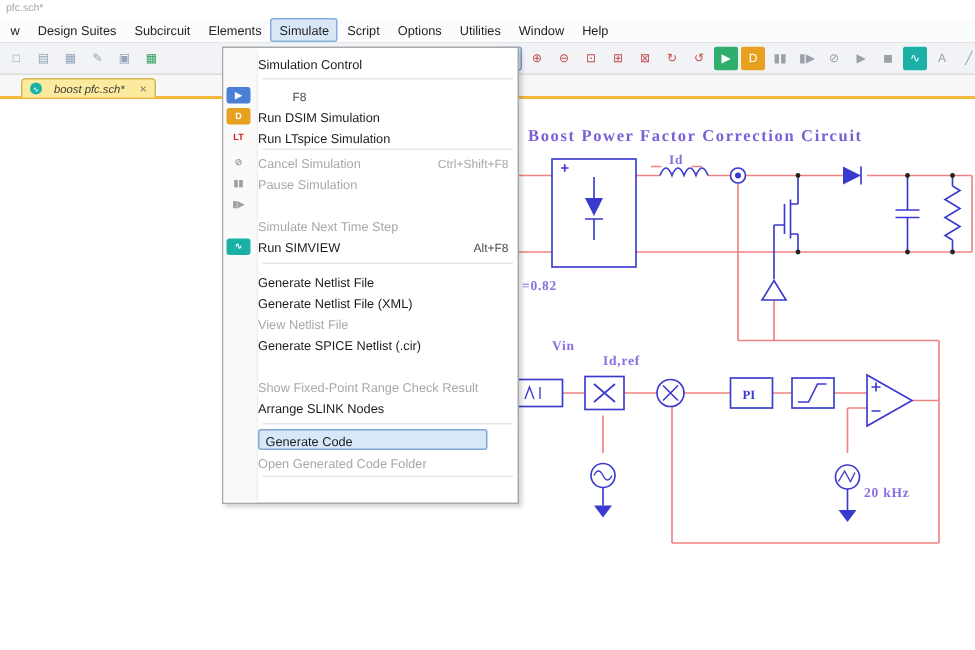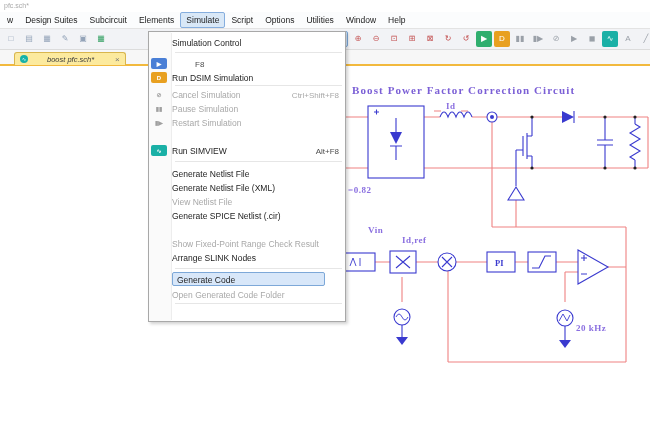--- a/index.html
+++ b/index.html
@@ -18,21 +18,21 @@
            border-bottom:1px solid #dcdcdc;box-sizing:border-box;}
   .tb-group{position:absolute;top:2px;display:flex;}
   #toolbar-left{left:3px;}
   #toolbar-right{left:332px;}
   .tb-icon{width:14px;height:14px;margin-right:2px;border:1px solid transparent;border-radius:2px;
            display:flex;align-items:center;justify-content:center;font-size:8px;line-height:1;flex:none;}
   .tb-icon.pressed{border:1px solid #7aa7d8;}
   
   .tabbar{position:absolute;left:0;top:50px;width:650px;height:16px;background:#f7f7f7;
           border-bottom:2px solid #f2b93d;box-sizing:border-box;}
-  .tab{position:absolute;left:14px;top:2px;height:12px;display:inline-flex;align-items:center;gap:19px;
+  .tab{position:absolute;left:14px;top:2px;height:12px;display:inline-flex;align-items:center;gap:8px;
        background:#fcea9e;border:1px solid #d8b64e;border-bottom:none;border-radius:3px 3px 0 0;padding:0 5px;}
   .tab-icon{width:8px;height:8px;border-radius:50%;background:#17b2a8;color:#fff;font-size:5px;
             display:flex;align-items:center;justify-content:center;flex:none;}
   .tab-label{font-size:7.5px;font-style:italic;color:#3a3a3a;white-space:nowrap;}
   .tab-close{font-size:8px;color:#777;margin-left:2px;}
   
   .canvas{position:absolute;left:0;top:66px;width:650px;height:367px;background:#fff;z-index:1;}
   .purple-text{fill:var(--label);font-family:"Liberation Serif",serif;font-weight:bold;font-size:9px;letter-spacing:.5px;}
   .title-text{fill:var(--title);font-family:"Liberation Serif",serif;font-weight:bold;font-size:11px;letter-spacing:1.1px;}
   .blue-text{fill:var(--component);font-family:"Liberation Serif",serif;font-weight:bold;font-size:8.5px;}
@@ -225,36 +225,40 @@
         </li>
         <li class="sep" style="height: 7px;"></li>
         <li class="mi enabled">
           <span class="ic" style="color: rgb(255, 255, 255); background: rgb(74, 127, 214);">▶</span>
           <span class="sc">F8</span>
         </li>
         <li class="mi enabled">
           <span class="ic" style="color: rgb(255, 255, 255); background: rgb(232, 160, 32);">D</span>
           <span class="lbl">Run DSIM Simulation</span>
         </li>
+        <li class="mi enabled">
+          <span class="ic" style="color: rgb(204, 34, 34);">LT</span>
+          <span class="lbl">Run LTspice Simulation</span>
+        </li>
         <li class="sep" style="height: 3px;"></li>
         <li class="mi disabled">
           <span class="ic" style="color: rgb(160, 160, 160);">⊘</span>
           <span class="lbl">Cancel Simulation</span>
           <span class="sc">Ctrl+Shift+F8</span>
         </li>
         <li class="mi disabled">
           <span class="ic" style="color: rgb(160, 160, 160);">▮▮</span>
           <span class="lbl">Pause Simulation</span>
         </li>
         <li class="mi disabled">
           <span class="ic" style="color: rgb(160, 160, 160);">▮▶</span>
-          <span class="lbl">Restart Simulation</span>
-        </li>
-        <li class="mi disabled">
-          <span class="ic"></span>
+        </li>
+        <li class="mi disabled">
+          <span class="ic"></span>
+          <span class="lbl">Simulate Next Time Step</span>
         </li>
         <li class="mi enabled">
           <span class="ic" style="color: rgb(255, 255, 255); background: rgb(26, 176, 166);">∿</span>
           <span class="lbl">Run SIMVIEW</span>
           <span class="sc">Alt+F8</span>
         </li>
         <li class="sep" style="height: 9px;"></li>
         <li class="mi enabled">
           <span class="ic"></span>
           <span class="lbl">Generate Netlist File</span>

